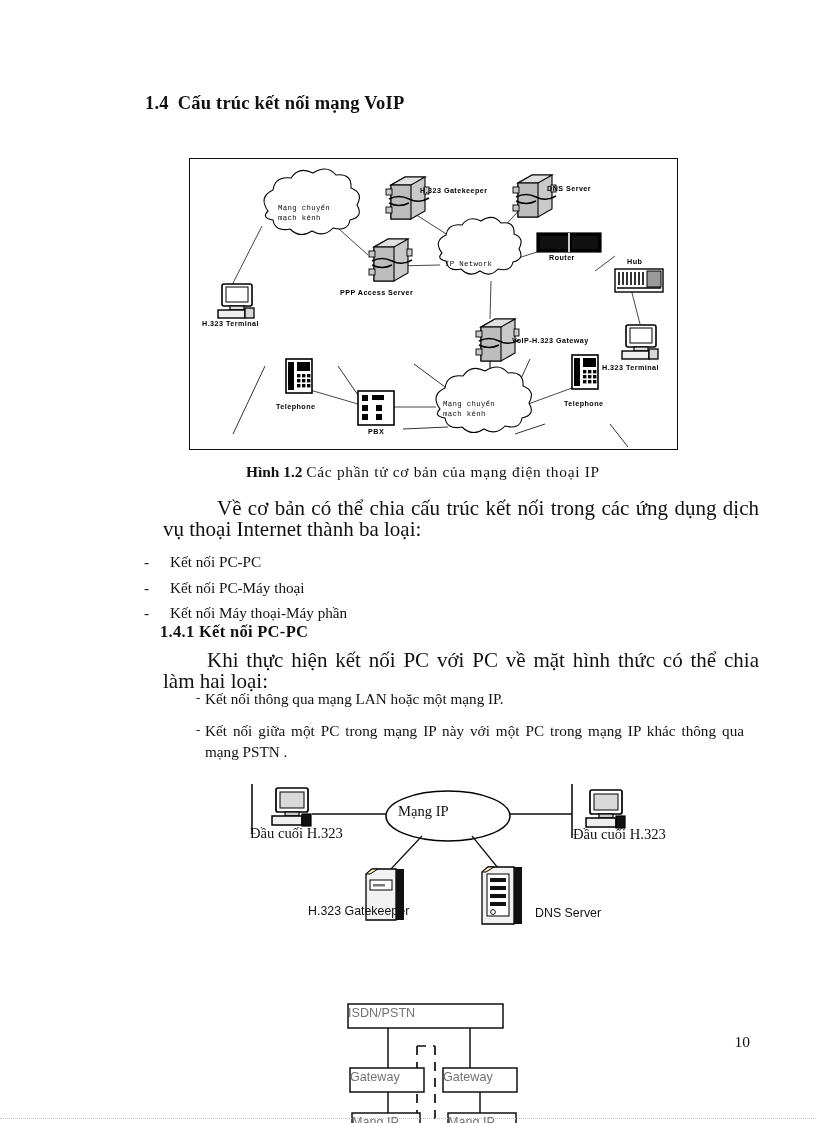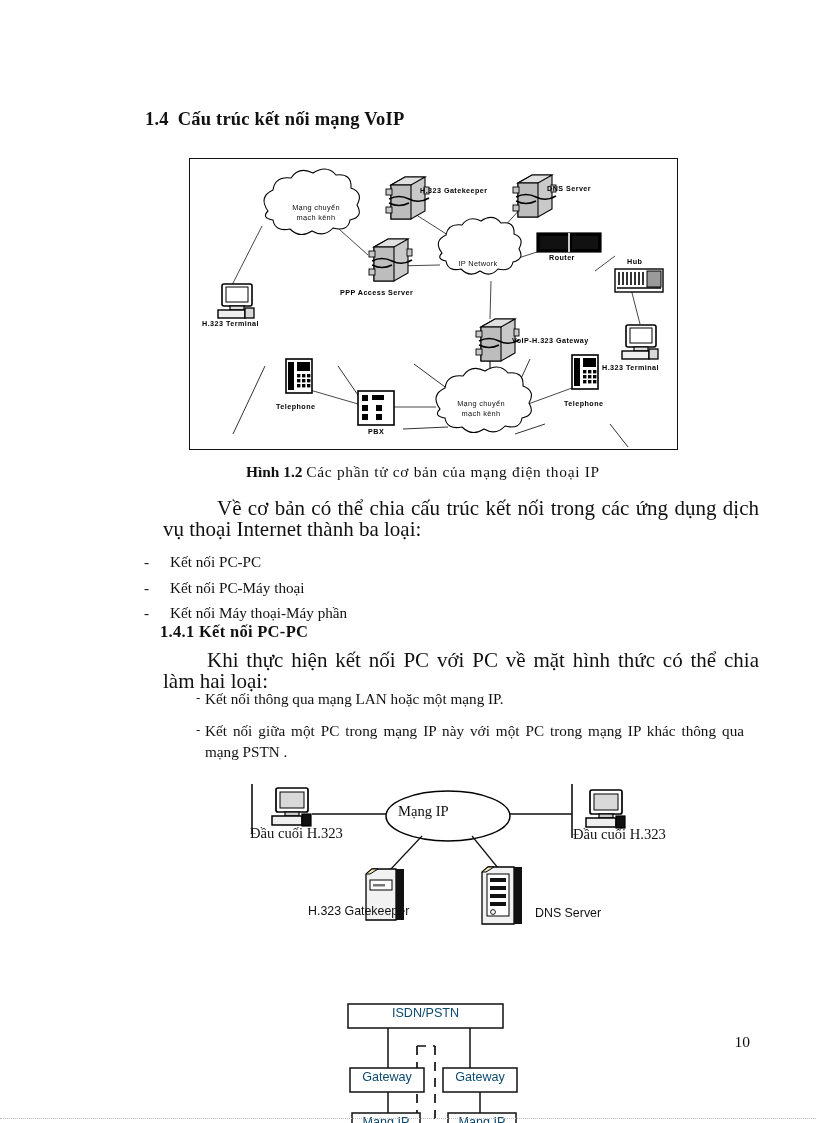--- a/index.html
+++ b/index.html
@@ -2,21 +2,21 @@
 <html><head>
 <meta charset="utf-8">
 <style>
   html,body{margin:0;padding:0;background:#ffffff;}
   body{width:816px;height:1123px;position:relative;overflow:hidden;
        font-family:"Liberation Serif", serif; color:#111;}
 
   .page{position:absolute;inset:0;}
 
   
-  .h-sec{position:absolute;left:145px;top:109px;font-size:18.5px;font-weight:bold;
+  .h-sec{position:absolute;left:145px;top:93px;font-size:18.5px;font-weight:bold;
          letter-spacing:.2px;white-space:nowrap;}
   .h-sec .num{margin-right:9px;}
 
   .h-sub{position:absolute;left:160px;top:622px;font-size:16.5px;font-weight:bold;
          text-underline-offset:3px;white-space:nowrap;
          letter-spacing:.3px;}
 
   .para{position:absolute;font-size:21px;line-height:21px;text-align:justify;margin-left:23px;}
   .p-intro{left:140px;top:498px;width:596px;text-indent:54px;}
   .p-khi{left:140px;top:650px;width:596px;text-indent:44px;}
@@ -44,38 +44,38 @@
             border-top:1px dotted #bdbdbd;}
 
   
   .fig1{position:absolute;left:189px;top:158px;width:487px;height:290px;
         border:1.6px solid #111;background:#fff;}
   .fig1 svg{position:absolute;left:0;top:0;}
 
   .f1lab{position:absolute;font-family:"Liberation Sans",sans-serif;
          font-weight:bold;font-size:7.2px;letter-spacing:.45px;
          color:#000;white-space:nowrap;}
-  .cloudlab{position:absolute;font-family:Liberation Sans, sans-serif;
-            font-size:7.4px;letter-spacing:.3px;color:#111;text-align:center;
+  .cloudlab{position:absolute;font-family:Liberation Mono, monospace;
+            font-size:7.4px;letter-spacing:.3px;color:#111;text-align:left;
             line-height:10px;white-space:nowrap;}
 
   
   .fig2{position:absolute;left:250px;top:778px;width:440px;height:150px;}
   .fig2 svg{position:absolute;left:0;top:0;}
   .f2lab{position:absolute;font-family:"Liberation Sans",sans-serif;
          font-size:12.4px;color:#111;white-space:nowrap;}
   .f2serif{position:absolute;font-family:"Liberation Serif",serif;
            font-size:14.6px;color:#111;white-space:nowrap;}
 
   
   .fig3{position:absolute;left:330px;top:998px;width:240px;height:125px;
         overflow:hidden;}
   .fig3 svg{position:absolute;left:0;top:0;}
   .f3lab{position:absolute;font-family:"Liberation Sans",sans-serif;
-         font-size:12.6px;color:#0c4a6e;white-space:nowrap;text-align:center;}
+         font-size:12.6px;color:#737373;white-space:nowrap;}
 </style>
 </head>
 <body>
 
 <div class="page">
 
   <div class="h-sec">
     <span class="num">1.4</span><span>Cấu trúc kết nối mạng VoIP</span>
   </div>
 

